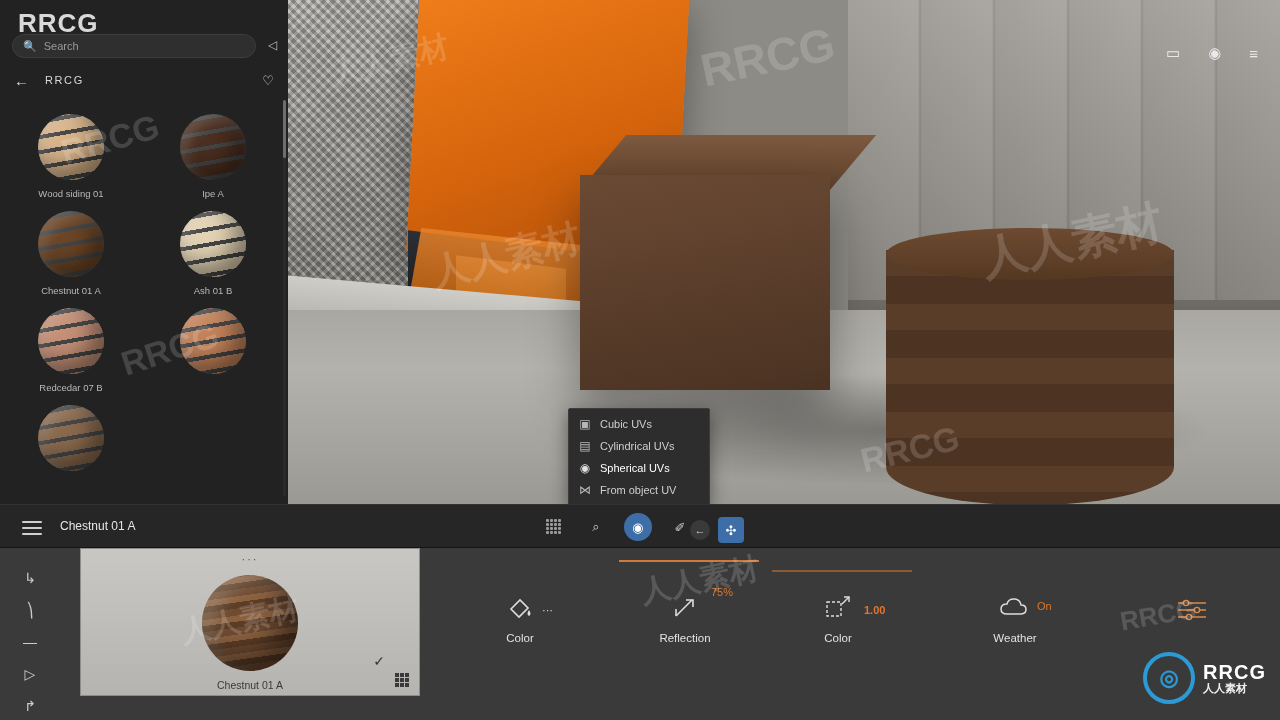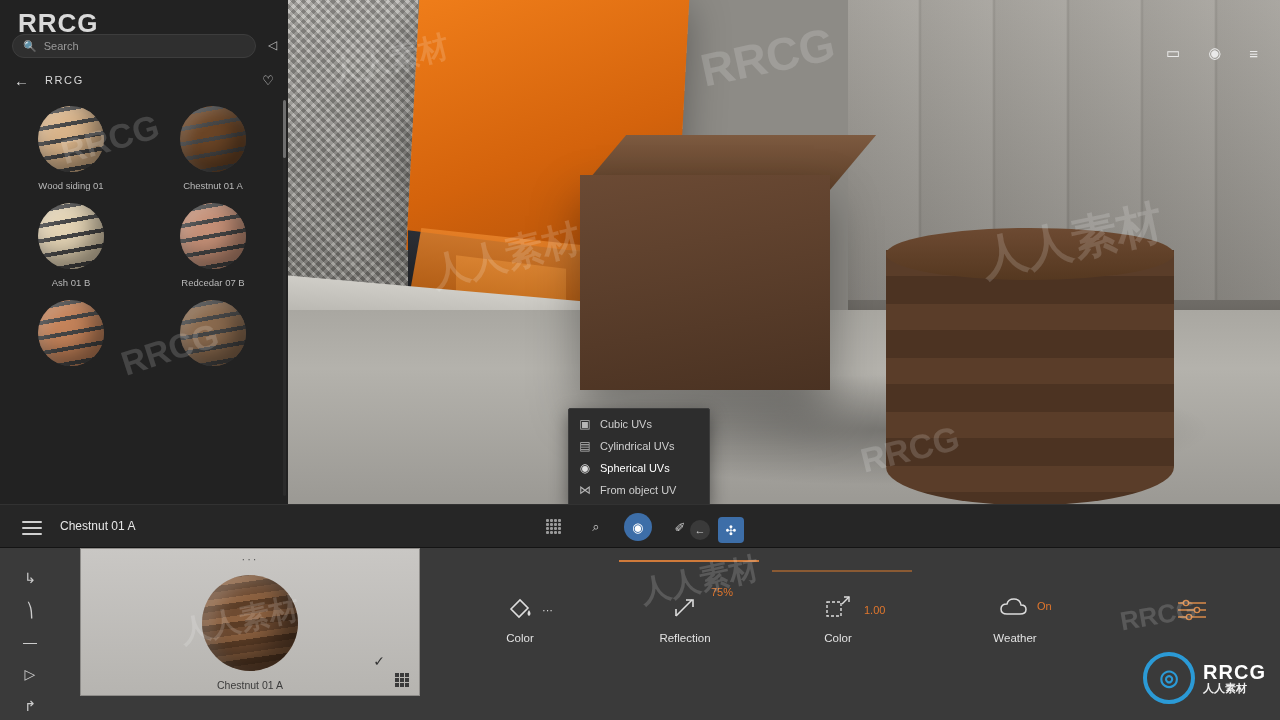--- a/index.html
+++ b/index.html
@@ -119,21 +119,21 @@
   .collapse-arrow { position: absolute; left: 268px; top: 38px; font-size: 12px; color: #bdbdbd; }
   .lib-head {
     position: absolute; left: 0; top: 66px; width: 288px; height: 28px;
     display: flex; align-items: center; gap: 16px; padding: 0 14px;
   }
   .lib-head .back { font-size: 15px; color: #dcdcdc; }
   .lib-head .crumb { font-size: 11px; letter-spacing: 1.6px; color: #d8d8d8; }
   .lib-head .heart { margin-left: auto; font-size: 13px; color: #cfcfcf; }
 
   .grid {
-    position: absolute; left: 0; top: 96px; width: 288px; height: 408px;
+    position: absolute; left: 0; top: 104px; width: 288px; height: 408px;
     overflow: hidden; padding: 4px 0 0 0;
   }
   .grid-inner { display: grid; grid-template-columns: 142px 142px; }
   .tile { height: 97px; display: flex; flex-direction: column; align-items: center; justify-content: flex-start; padding-top: 6px; }
   .sphere { width: 66px; height: 66px; border-radius: 50%; box-shadow: inset -10px -12px 22px rgba(0,0,0,.45), inset 6px 6px 14px rgba(255,255,255,.18); }
   .tile-label { margin-top: 8px; font-size: 9.5px; color: #b9b9b9; }
   .scroll-rail { position: absolute; right: 2px; top: 100px; width: 3px; height: 396px; background: #2b2b2b; border-radius: 2px; }
   .scroll-thumb { position: absolute; right: 2px; top: 100px; width: 3px; height: 58px; background: #6e6e6e; border-radius: 2px; }
 
   
@@ -256,20 +256,24 @@
       <span class="heart">♡</span>
     </div>
 
     <div class="grid">
       <div class="grid-inner" id="tiles">
           <div class="tile">
             <div class="sphere" style="background: repeating-linear-gradient(170deg, rgb(217, 180, 138) 0px, rgb(217, 180, 138) 6px, rgba(255, 255, 255, 0.16) 6px, rgba(255, 255, 255, 0.16) 10px, rgb(217, 180, 138) 10px, rgb(217, 180, 138) 15px); box-shadow: rgba(0, 0, 0, 0.45) -10px -12px 22px inset, rgba(255, 255, 255, 0.2) 6px 6px 14px inset;"></div>
             <div class="tile-label">Wood siding 01</div>
           </div>
           <div class="tile">
+            <div class="sphere" style="background: repeating-linear-gradient(170deg, rgb(75, 47, 32) 0px, rgb(75, 47, 32) 6px, rgba(255, 255, 255, 0.16) 6px, rgba(255, 255, 255, 0.16) 10px, rgb(75, 47, 32) 10px, rgb(75, 47, 32) 15px); box-shadow: rgba(0, 0, 0, 0.45) -10px -12px 22px inset, rgba(255, 255, 255, 0.2) 6px 6px 14px inset;"></div>
+            <div class="tile-label">Ipe A</div>
+          </div>
+          <div class="tile">
             <div class="sphere" style="background: repeating-linear-gradient(170deg, rgb(107, 69, 38) 0px, rgb(107, 69, 38) 6px, rgba(255, 255, 255, 0.16) 6px, rgba(255, 255, 255, 0.16) 10px, rgb(107, 69, 38) 10px, rgb(107, 69, 38) 15px); box-shadow: rgba(0, 0, 0, 0.45) -10px -12px 22px inset, rgba(255, 255, 255, 0.2) 6px 6px 14px inset;"></div>
             <div class="tile-label">Chestnut 01 A</div>
           </div>
           <div class="tile">
             <div class="sphere" style="background: repeating-linear-gradient(170deg, rgb(227, 211, 180) 0px, rgb(227, 211, 180) 6px, rgba(255, 255, 255, 0.16) 6px, rgba(255, 255, 255, 0.16) 10px, rgb(227, 211, 180) 10px, rgb(227, 211, 180) 15px); box-shadow: rgba(0, 0, 0, 0.45) -10px -12px 22px inset, rgba(255, 255, 255, 0.2) 6px 6px 14px inset;"></div>
             <div class="tile-label">Ash 01 B</div>
           </div>
           <div class="tile">
             <div class="sphere" style="background: repeating-linear-gradient(170deg, rgb(197, 144, 119) 0px, rgb(197, 144, 119) 6px, rgba(255, 255, 255, 0.16) 6px, rgba(255, 255, 255, 0.16) 10px, rgb(197, 144, 119) 10px, rgb(197, 144, 119) 15px); box-shadow: rgba(0, 0, 0, 0.45) -10px -12px 22px inset, rgba(255, 255, 255, 0.2) 6px 6px 14px inset;"></div>
             <div class="tile-label">Redcedar 07 B</div>
@@ -385,21 +389,21 @@
       <div class="prop" style="left:318px;">
         <div class="bar dim" style="left:4px; top:-12px; width:140px;"></div>
         <div class="picon">
           <svg width="34" height="30" viewBox="0 0 34 30">
             <rect x="6" y="10" width="14" height="14" fill="none" stroke="#ddd" stroke-width="1.4" stroke-dasharray="3 2"></rect>
             <path d="M21 12 L28 5" stroke="#ddd" stroke-width="1.4"></path>
               <path d="M23 5 L28 5 L28 10" fill="none" stroke="#ddd" stroke-width="1.4"></path>
           </svg>
         </div>
         <div class="plabel">Color</div>
-        <div class="pvalue" style="left:96px; top:22px;">1.00</div>
+        <div class="pvalue" style="left:96px; top:22px;font-weight:bold;">1.00</div>
       </div>
 
       <div class="prop" style="left:495px;">
         <div class="picon">
           <svg width="34" height="28" viewBox="0 0 34 28">
               <path d="M9 20 q-6 0 -6 -5 q0 -5 6 -5 q1 -5 7 -5 q6 0 7 6 q5 0 5 4.5 q0 4.5 -6 4.5 z" fill="none" stroke="#ddd" stroke-width="1.5"></path>
             </svg>
         </div>
         <div class="plabel">Weather</div>
         <div class="pvalue" style="left:92px; top:18px;">On</div>

